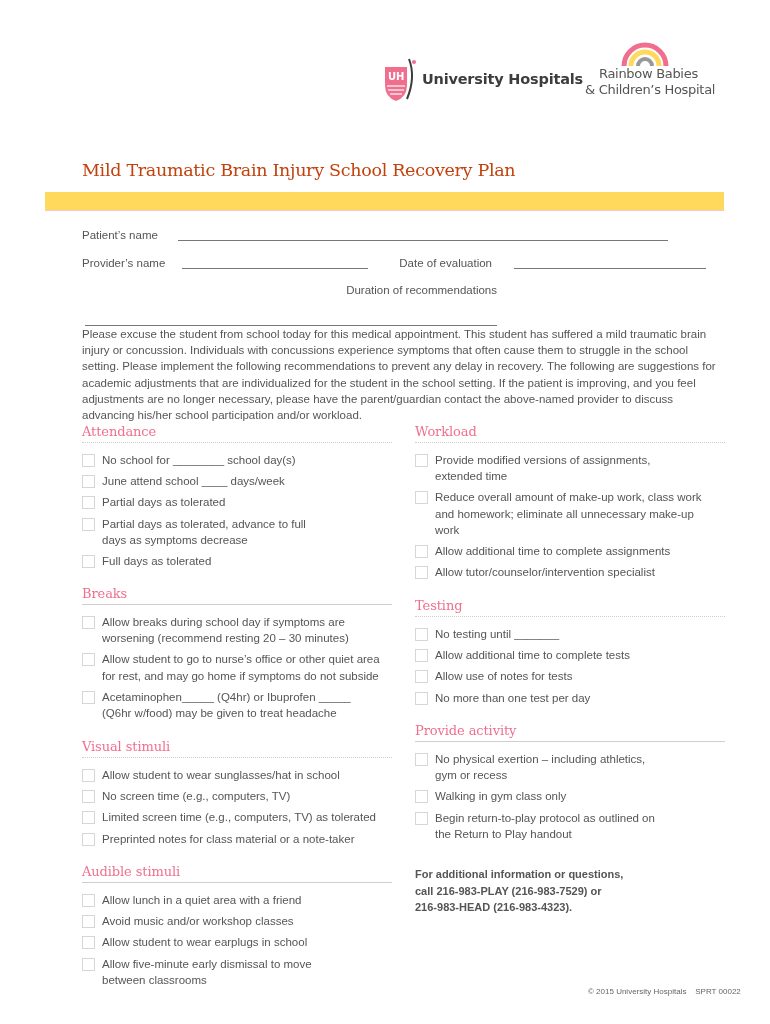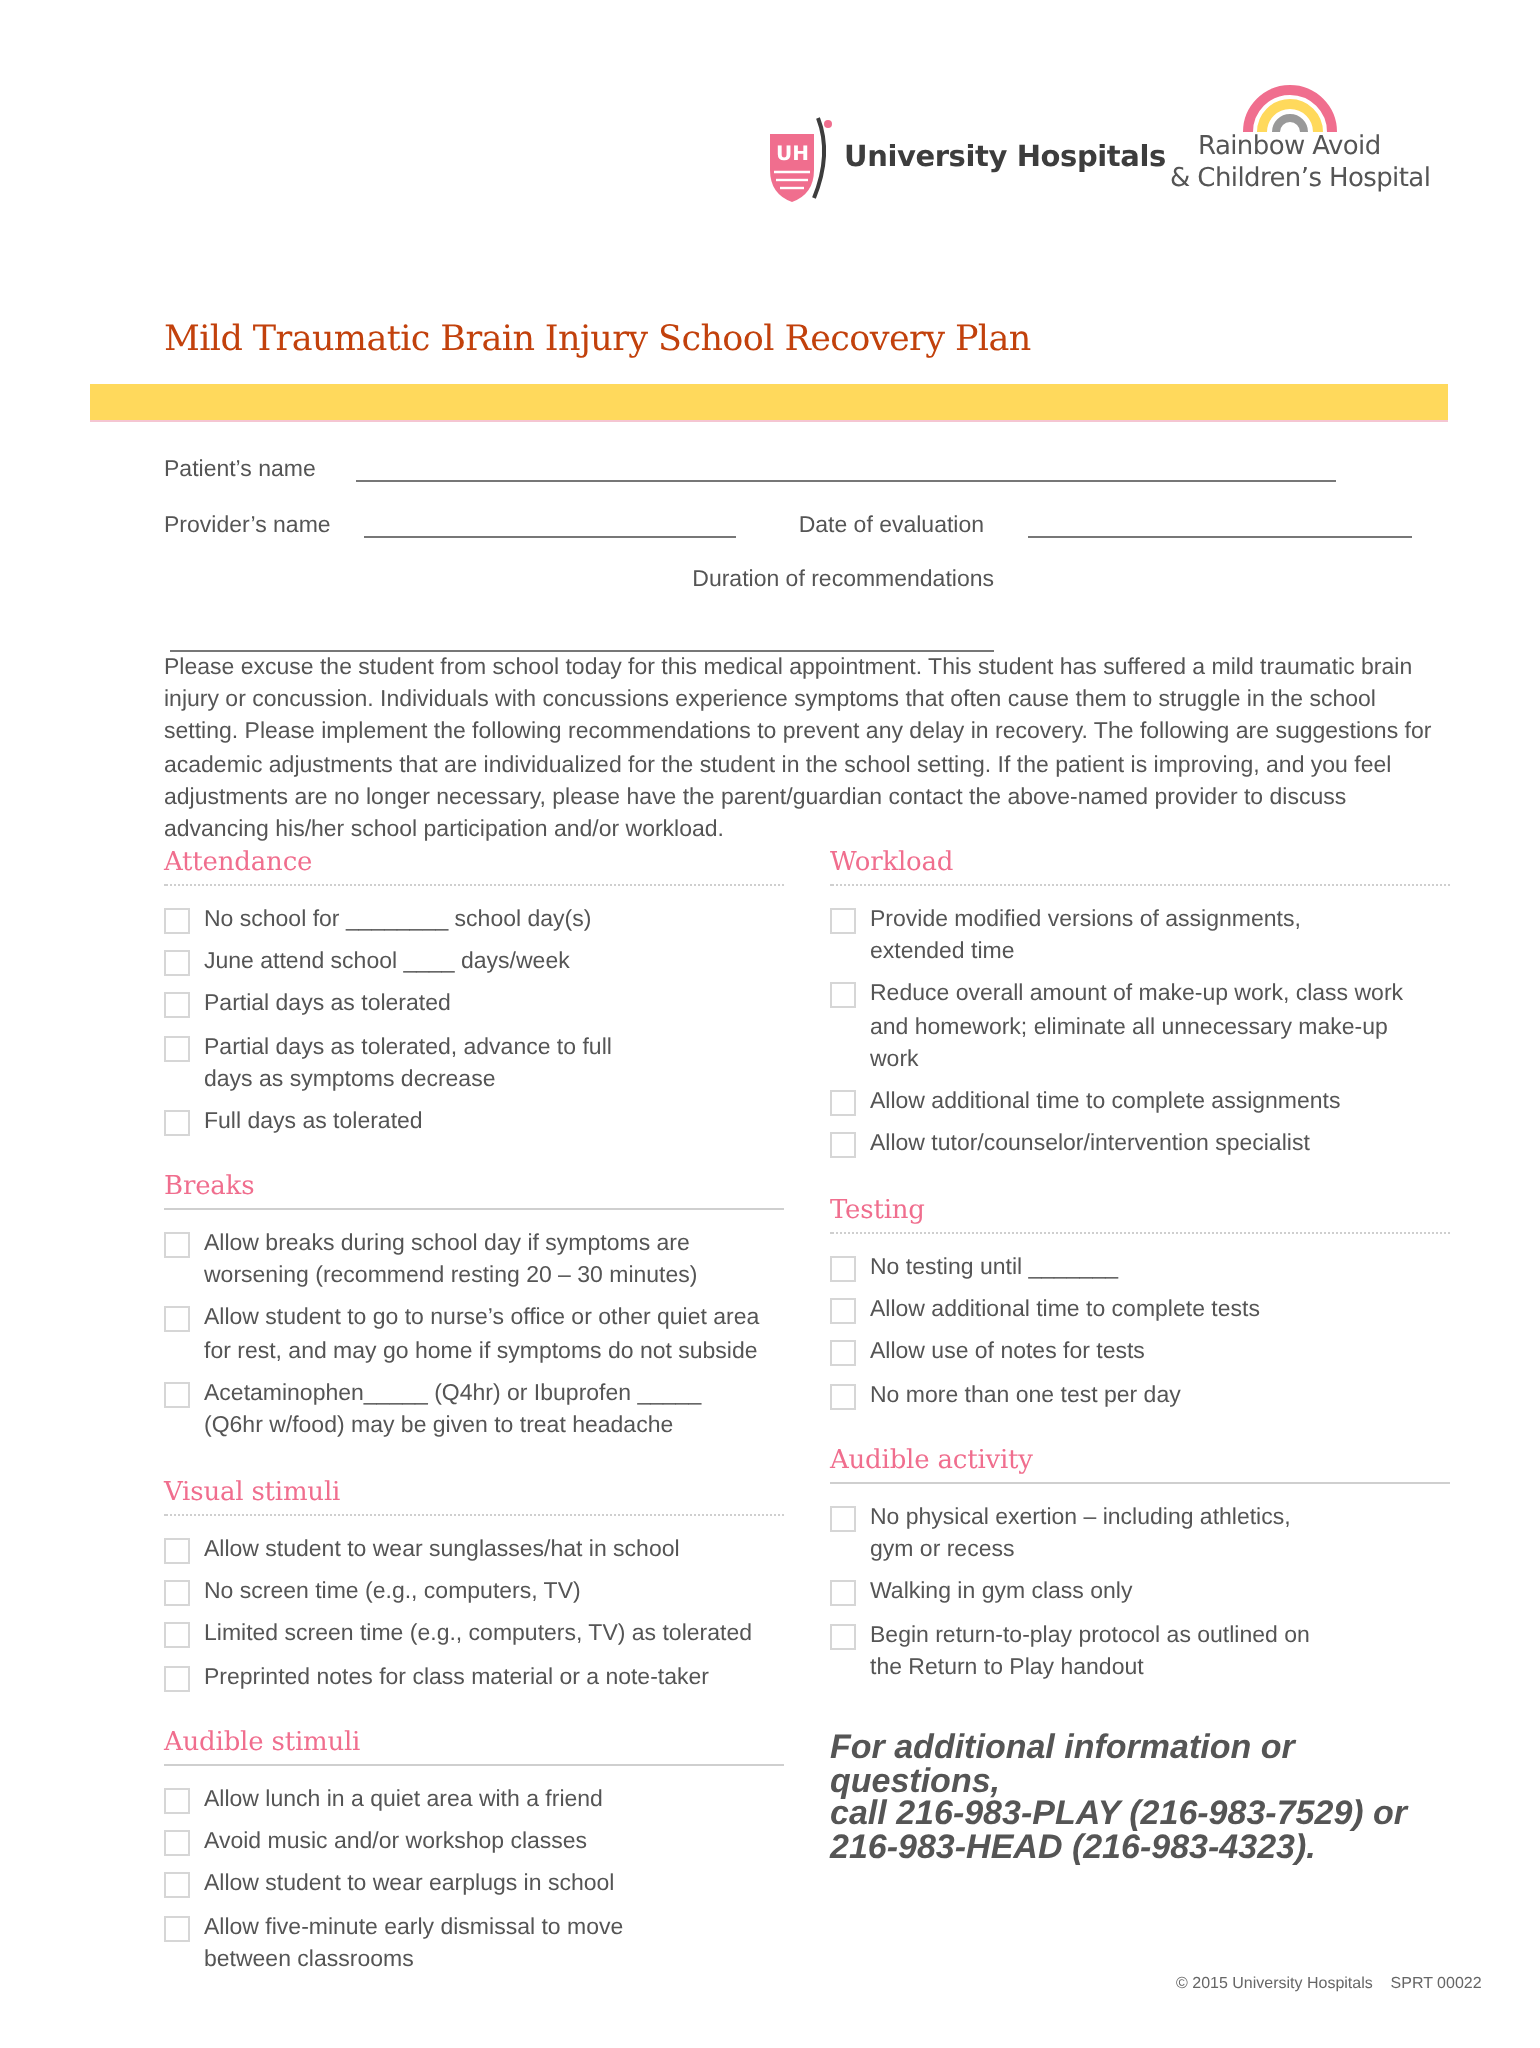--- a/index.html
+++ b/index.html
@@ -28,21 +28,21 @@
 
     .intro { left: 82px; top: 326px; width: 640px; font-size: 11.5px; line-height: 16.2px; color: #555; }
 
     
     .section-head { font-family: "DejaVu Serif", serif; font-size: 13px; color: #f06e8e; letter-spacing: -0.1px; }
     .divider { height: 0; border-top: 1px dotted #cfcfcf; }
     .item { display: flex; align-items: flex-start; font-size: 11.5px; line-height: 16.2px; color: #555; }
     .cb { width: 11px; height: 11px; border: 1px solid #d6d6d6; flex: 0 0 auto; margin-right: 7px; margin-top: 2px; background:#fff; }
     .col { width: 310px; }
 
-    .contact { left: 415px; top: 866px; width: 300px; font-size: 17px; line-height: 16.5px; font-style: italic; font-weight: bold; color: #555; }
+    .contact { left: 415px; top: 866px; width: 300px; font-size: 11px; line-height: 16.5px; font-weight: bold; color: #555; }
     .footer { left: 588px; top: 987px; font-size: 8px; color: #666; }
   </style>
 </head>
 <body>
 
 <div class="abs uh-logo">
   <svg width="36" height="48" viewBox="0 0 36 48">
     <path d="M2 12 L24 12 L24 30 Q24 42 13 46 Q2 42 2 30 Z" fill="#f06e8e"></path>
     <text x="5" y="25" font-family="DejaVu Sans, sans-serif" font-size="10" font-weight="bold" fill="#fff">UH</text>
     <line x1="4" y1="31" x2="22" y2="31" stroke="#fff" stroke-width="1.2"></line>
@@ -54,21 +54,21 @@
   <span class="uh-text">University Hospitals</span>
 </div>
 
 <div class="abs rb-logo">
   <svg class="rb-arc" width="50" height="26" viewBox="0 0 50 26">
     <path d="M4 26 A21 21 0 0 1 46 26" stroke="#f06e8e" stroke-width="5" fill="none"></path>
     <path d="M11 26 A14 14 0 0 1 39 26" stroke="#ffd95c" stroke-width="5" fill="none"></path>
     <path d="M18 26 A7 7 0 0 1 32 26" stroke="#999" stroke-width="4" fill="none"></path>
   </svg>
   <div class="rb-text">
-    <span class="l1">Rainbow Avoid</span>
+    <span class="l1">Rainbow Babies</span>
     <span>&amp; Children’s Hospital</span>
   </div>
 </div>
 
 <div class="abs title">Mild Traumatic Brain Injury School Recovery Plan</div>
 <div class="abs yellow-bar"></div>
 
 <div class="abs field f1">
   <span>Patient’s name</span>
   <span class="line" style="width:490px"></span>
@@ -206,21 +206,21 @@
       <span class="cb"></span>
       <span>Allow use of notes for tests</span>
     </div>
   <div class="item">
       <span class="cb"></span>
       <span>No more than one test per day</span>
     </div>
 </div>
 
 <div class="abs col" style="left:415px; top:723px;">
-  <div class="section-head">Audible activity</div>
+  <div class="section-head">Provide activity</div>
   <div class="divider" style="margin:3px 0 9px 0; border-top-style:solid;"></div>
   <div class="item" style="margin-bottom:5px; width:240px">
       <span class="cb"></span>
       <span>No physical exertion – including athletics, gym or recess</span>
     </div>
   <div class="item" style="margin-bottom:5px">
       <span class="cb"></span>
       <span>Walking in gym class only</span>
     </div>
   <div class="item" style="width:245px">

